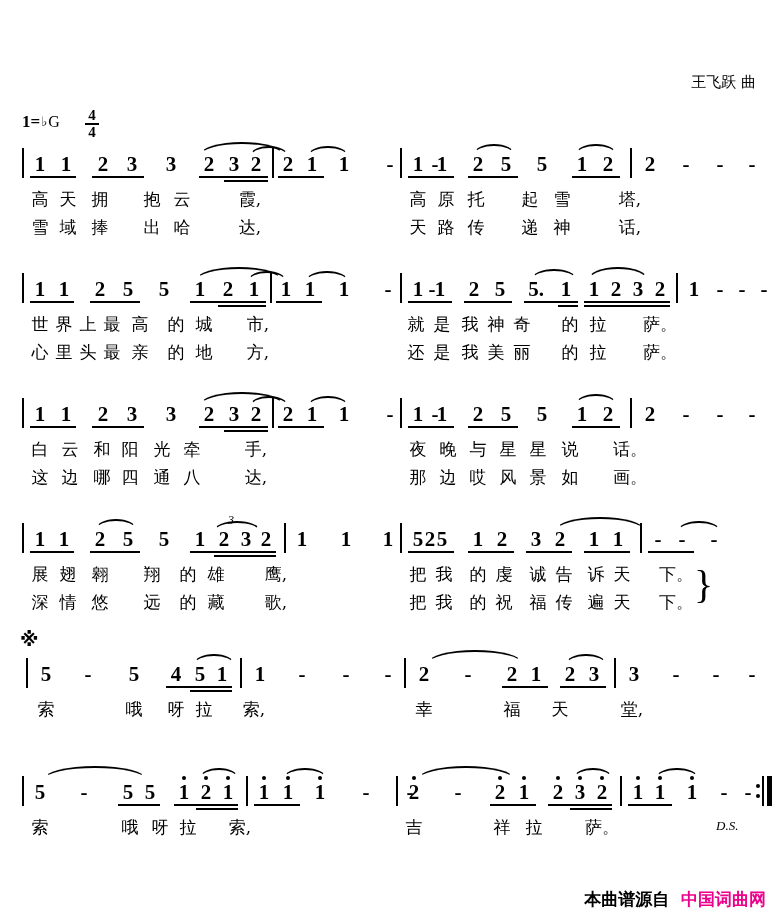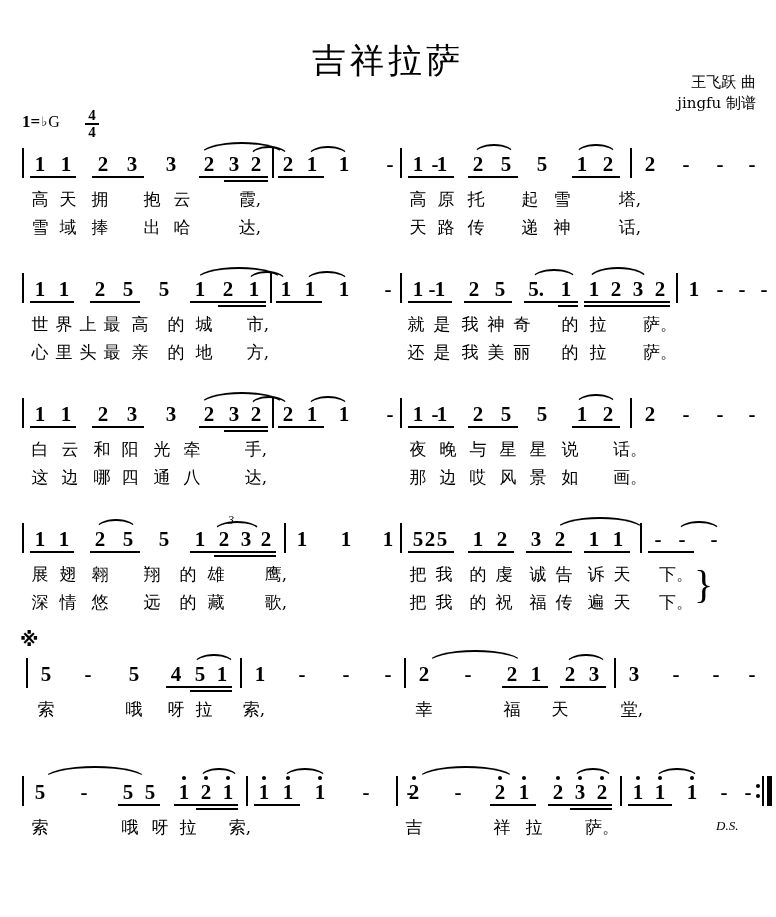--- a/index.html
+++ b/index.html
@@ -194,25 +194,23 @@
     font-family: "DejaVu Sans", sans-serif;
     white-space: pre;
   }
   .footer-right .brand { color: #ec008c; }
 </style>
 </head>
 <body>
 
 <div class="page">
 
-  <div class="title">吉祥拉萨</div>
 
   <div class="credits">
     <div>王飞跃 曲</div>
-    <div>jingfu 制谱</div>
   </div>
 
   <div class="keysig">
     <span>1=</span>
       <span class="flat">♭</span>
       <span class="keyname">G</span>
   </div>
   <div class="meter">
     <span>4</span>
     <span class="bar"></span>
@@ -672,14 +670,15 @@
       <div class="lyric" style="left:188px;">拉</div>
       <div class="lyric" style="left:240px;">索,</div>
       <div class="lyric" style="left:414px;">吉</div>
       <div class="lyric" style="left:502px;">祥</div>
       <div class="lyric" style="left:534px;">拉</div>
       <div class="lyric" style="left:602px;">萨。</div>
       <div class="ds" style="left:716px;top:4px;">D.S.</div>
     </div>
   </div>
 
+  <div class="footer-right"><span>本曲谱源自</span>  <span class="brand" style="color: rgb(236, 0, 140);">中国词曲网</span></div>
 
 </div>
 
 </body></html>

